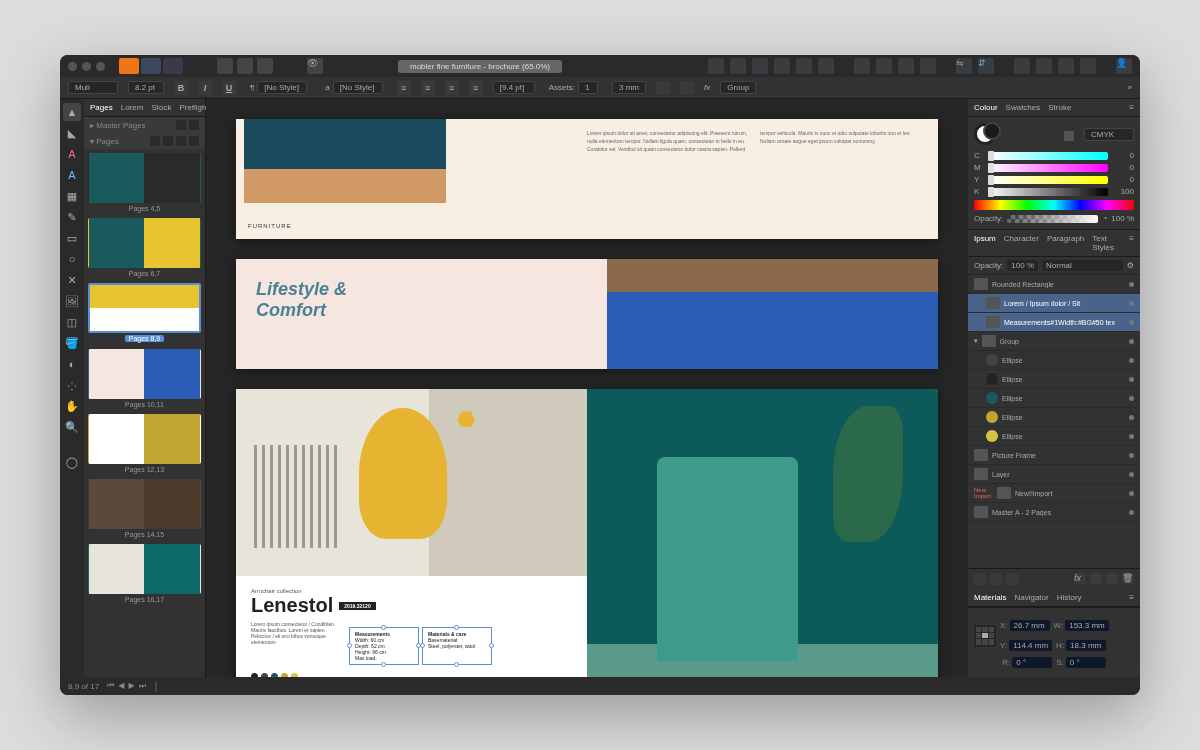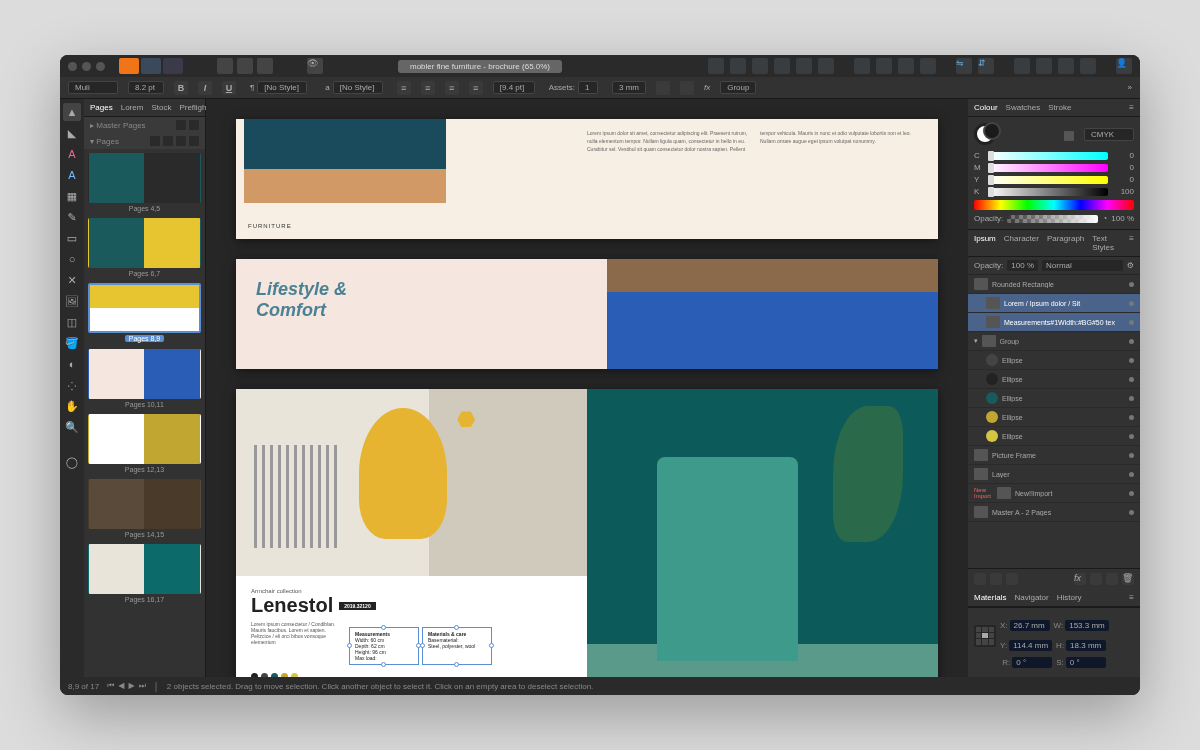--- a/index.html
+++ b/index.html
@@ -530,16 +530,15 @@
 
   <div class="status">
     <span>8,9 of 17</span>
     <div class="nav">
         <span>⏮</span>
         <span>◀</span>
         <span>▶</span>
         <span>⏭</span>
       </div>
     <span>│</span>
-    <span>2 objects selected. Drag to move selection. Click another object to select it. Click on an empty area to deselect selection.</span>
   </div>
 
 </div>
 
 </body></html>

